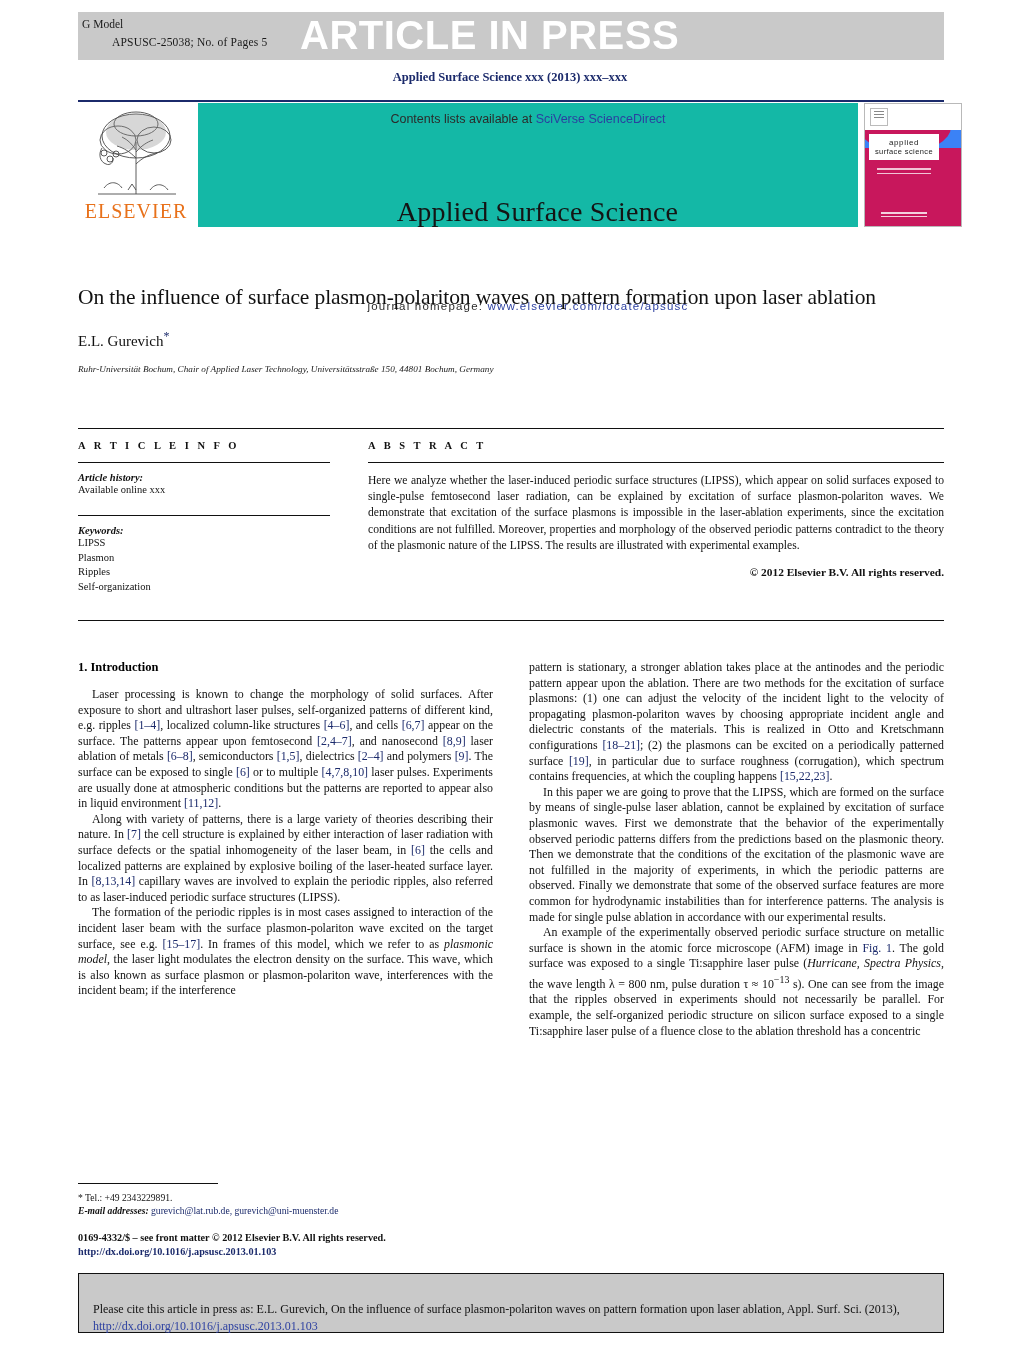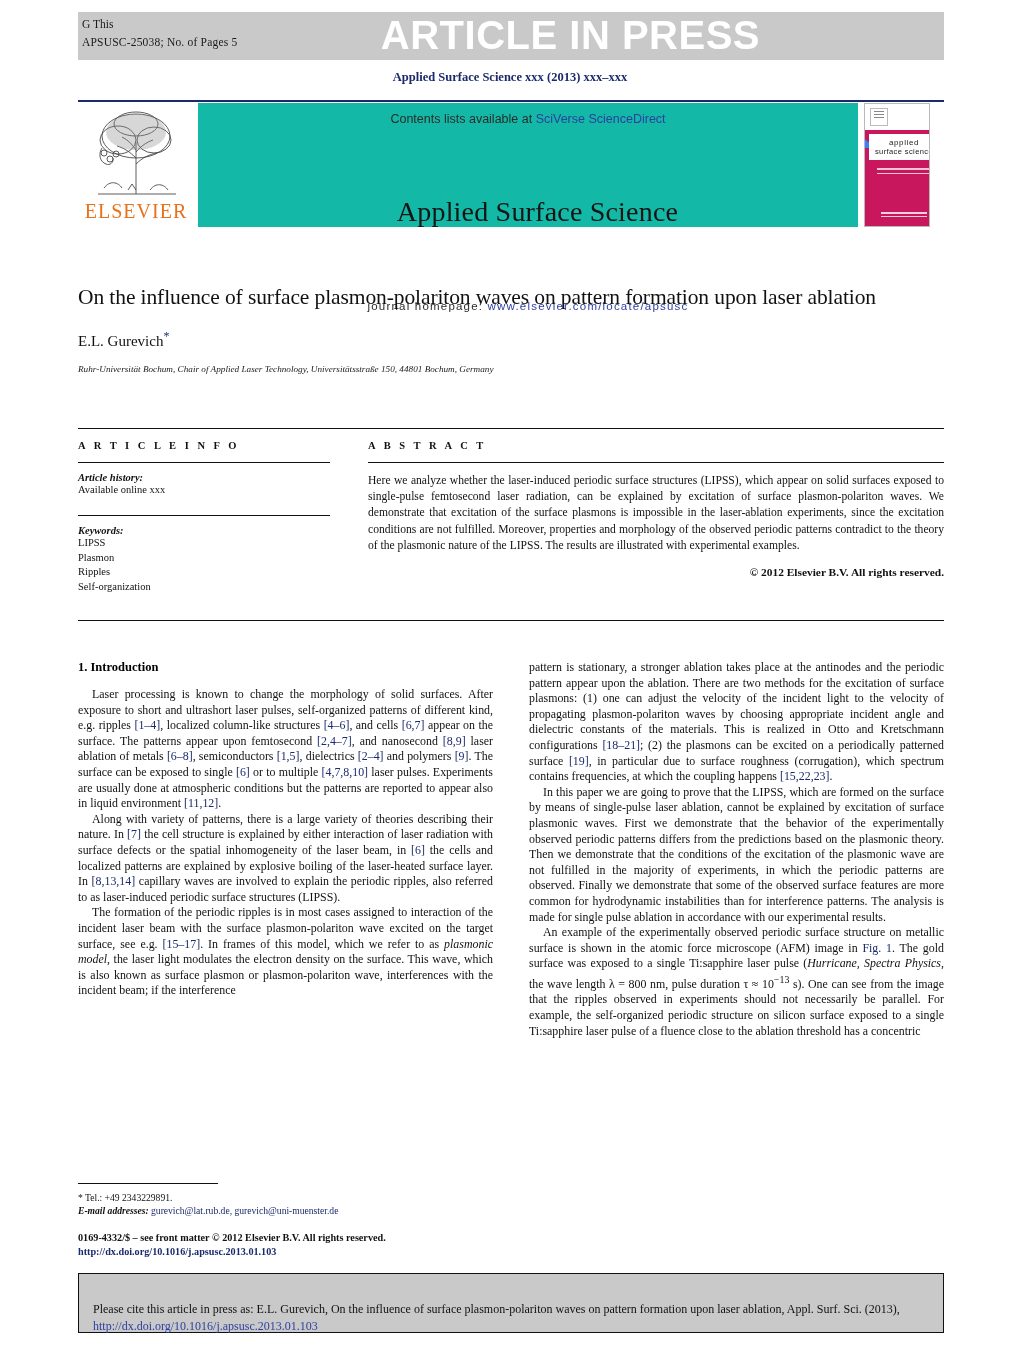--- a/index.html
+++ b/index.html
@@ -17,24 +17,24 @@
   
   .topband {
     position:absolute; left:78px; top:12px; width:866px; height:48px;
     background:#c9c9c9;
   }
   .gmodel {
     position:absolute; left:82px; top:16px;
     font-family:"Liberation Serif", serif; font-size:11.5px; line-height:16px;
     color:#1a1a1a;
   }
-  .gmodel .l2 { margin-top:2px; letter-spacing:0.2px; }
+  .gmodel .l2 { margin-top:2px; letter-spacing:0.2px;margin-left:30px; }
   .aip {
     position:absolute; left:300px; top:11px; width:460px;
-    text-align:right;
+    text-align:left;
     font-family:"Liberation Sans", sans-serif;
     font-weight:bold; font-size:40px; line-height:48px;
     color:#ffffff; letter-spacing:0.5px;
   }
 
   .journalline {
     position:absolute; left:0; top:70px; width:1020px; text-align:center;
     font-family:"Liberation Serif", serif; font-weight:bold; font-size:12.5px;
     color:#1b2a6b;
   }
@@ -65,21 +65,21 @@
   .journal-title {
     font-family:"Liberation Serif", serif; font-size:28px; color:#141414;
     margin-top:22px; letter-spacing:0.2px;margin-left:19px;
   }
   .homepage {
     font-family:"Liberation Sans", sans-serif; font-size:11.5px; color:#2b2b2b;
     letter-spacing:1.2px; margin-top:24px;
   }
   .homepage .url { color:#2b3fa0; }
   .cover {
-    position:absolute; left:786px; top:3px; width:66px; height:124px;
+    position:absolute; left:786px; top:3px; width:98px; height:124px;
     border:1px solid #b9b9b9; background:#3b82f6; overflow:hidden;
   }
   .cover-top { position:absolute; left:0; top:0; width:100%; height:26px; background:#fff; }
   .cover-elsbox { position:absolute; left:5px; top:4px; width:18px; height:18px; border:1px solid #bbb; }
   .cover-elsbox i { display:block; width:10px; height:1px; background:#888; margin:2px auto 0; }
   .cover-wave {
     position:absolute; left:-6px; top:18px; width:92px; height:30px;
     background:#c8175c; border-radius:0 0 60% 60% / 0 0 100% 100%;
   }
   .cover-body { position:absolute; left:0; top:44px; width:100%; bottom:0; background:#c8175c; }
@@ -189,21 +189,21 @@
   }
   .cite-text .lnk { color:#2b3fa0; }
 </style>
 </head>
 <body>
 
 <div class="page">
 
   <div class="topband"></div>
   <div class="gmodel">
-    <div>G This</div>
+    <div>G Model</div>
     <div class="l2">APSUSC-25038;   No. of Pages 5</div>
   </div>
   <div class="aip">ARTICLE IN PRESS</div>
 
   <div class="journalline">Applied Surface Science xxx (2013) xxx–xxx</div>
 
   <div class="masthead">
     <div class="mast-rule-top"></div>
 
     <div class="logo-box">

